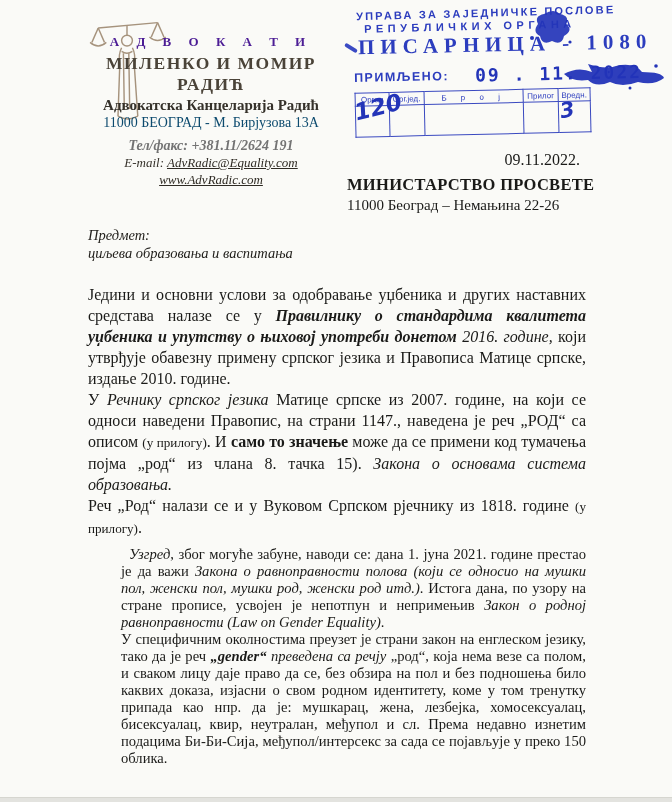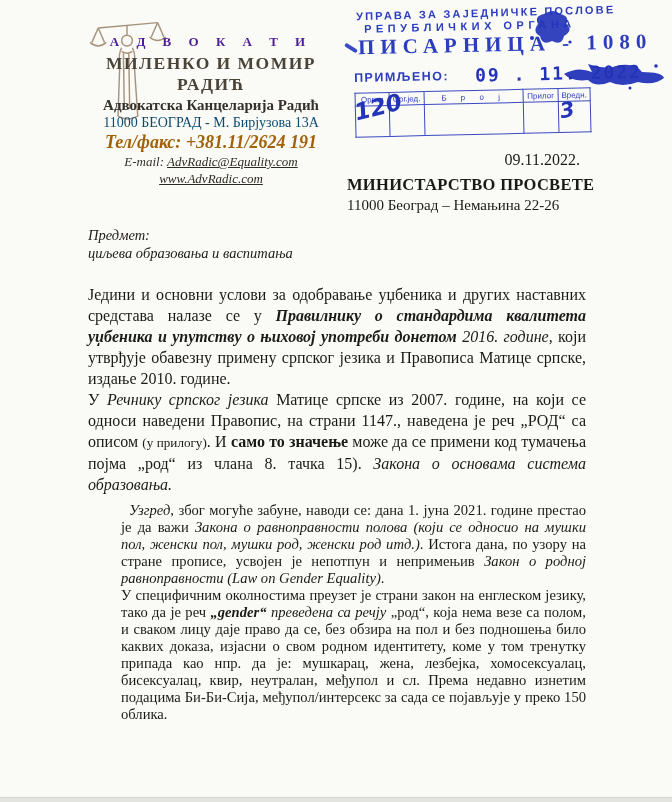--- a/index.html
+++ b/index.html
@@ -35,22 +35,22 @@
   }
   .lh-office {
     font-size:15px; font-weight:bold; color:#35312a; margin-top:2px;
     position:relative; z-index:2;
   }
   .lh-addr {
     font-size:14px; color:#0c4a6e; margin-top:1px;
     position:relative; z-index:2;
   }
   .lh-phone {
-    font-size:18px; font-style:italic; font-weight:bold; color:#a16207;
-    margin-top:1px; position:relative; z-index:2;
+    font-size:14px; font-style:italic; font-weight:bold; color:#737373;
+    margin-top:7px; position:relative; z-index:2;
   }
   .lh-email, .lh-web {
     font-size:13px; font-style:italic; color:#35312a; margin-top:1px;
     position:relative; z-index:2;
   }
   .lh-link { text-decoration:underline; color:#2f2b24; cursor:pointer; }
 
   
   .stamp { position:absolute; left:346px; top:6px; width:322px;
     color:#2c3dbe; z-index:3; }
@@ -223,17 +223,18 @@
 </div>
 
 <div class="subject">
   <div>Предмет:</div>
   <div>циљева образовања и васпитања</div>
 </div>
 
 <div class="letter-body">
   <p><span>Једини и основни услови за одобравање уџбеника и других наставних средстава налазе се у </span><span class="rs-bi">Правилнику о стандардима квалитета уџбеника и упутству о њиховој употреби донетом</span><span class="rs-i"> 2016. године,</span><span> који утврђује обавезну примену српског језика и Правописа Матице српске, издање 2010. године.</span></p>
   <p><span>У </span><span class="rs-i">Речнику српског језика</span><span> Матице српске из 2007. године, на који се односи наведени Правопис, на страни 1147., наведена је реч „РОД“ са описом </span><span class="rs-is">(у прилогу)</span><span>. И </span><span class="rs-b">само то значење</span><span> може да се примени код тумачења појма „род“ из члана 8. тачка 15). </span><span class="rs-i">Закона о основама система образовања.</span></p>
+  <p><span>Реч „Род“ налази се и у Вуковом Српском рјечнику из 1818. године </span><span class="rs-is">(у прилогу)</span><span>.</span></p>
   <p class="para-indent p4"><span class="rs-i">Узгред</span><span>, због могуће забуне, наводи се: дана 1. јуна 2021. године престао је да важи </span><span class="rs-i">Закона о равноправности полова (који се односио на мушки пол, женски пол, мушки род, женски род итд.)</span><span>. Истога дана, по узору на стране прописе, усвојен је непотпун и непримењив </span><span class="rs-i">Закон о родној равноправности (Law on Gender Equality)</span><span>.</span></p>
   <p class="para-indent"><span>У специфичним околностима преузет је страни закон на енглеском језику, тако да је реч </span><span class="rs-bi">„gender“</span><span> </span><span class="rs-i">преведена са речју</span><span> „род“, која нема везе са полом, и сваком лицу даје право да се, без обзира на пол и без подношења било каквих доказа, изјасни о свом родном идентитету, коме у том тренутку припада као нпр. да је: мушкарац, жена, лезбејка, хомосексуалац, бисексуалац, квир, неутралан, међупол и сл. Према недавно изнетим подацима Би-Би-Сија, међупол/интерсекс за сада се појављује у преко 150 облика.</span></p>
 </div>
 
 <div class="scan-edge"></div>
 
 </body></html>

